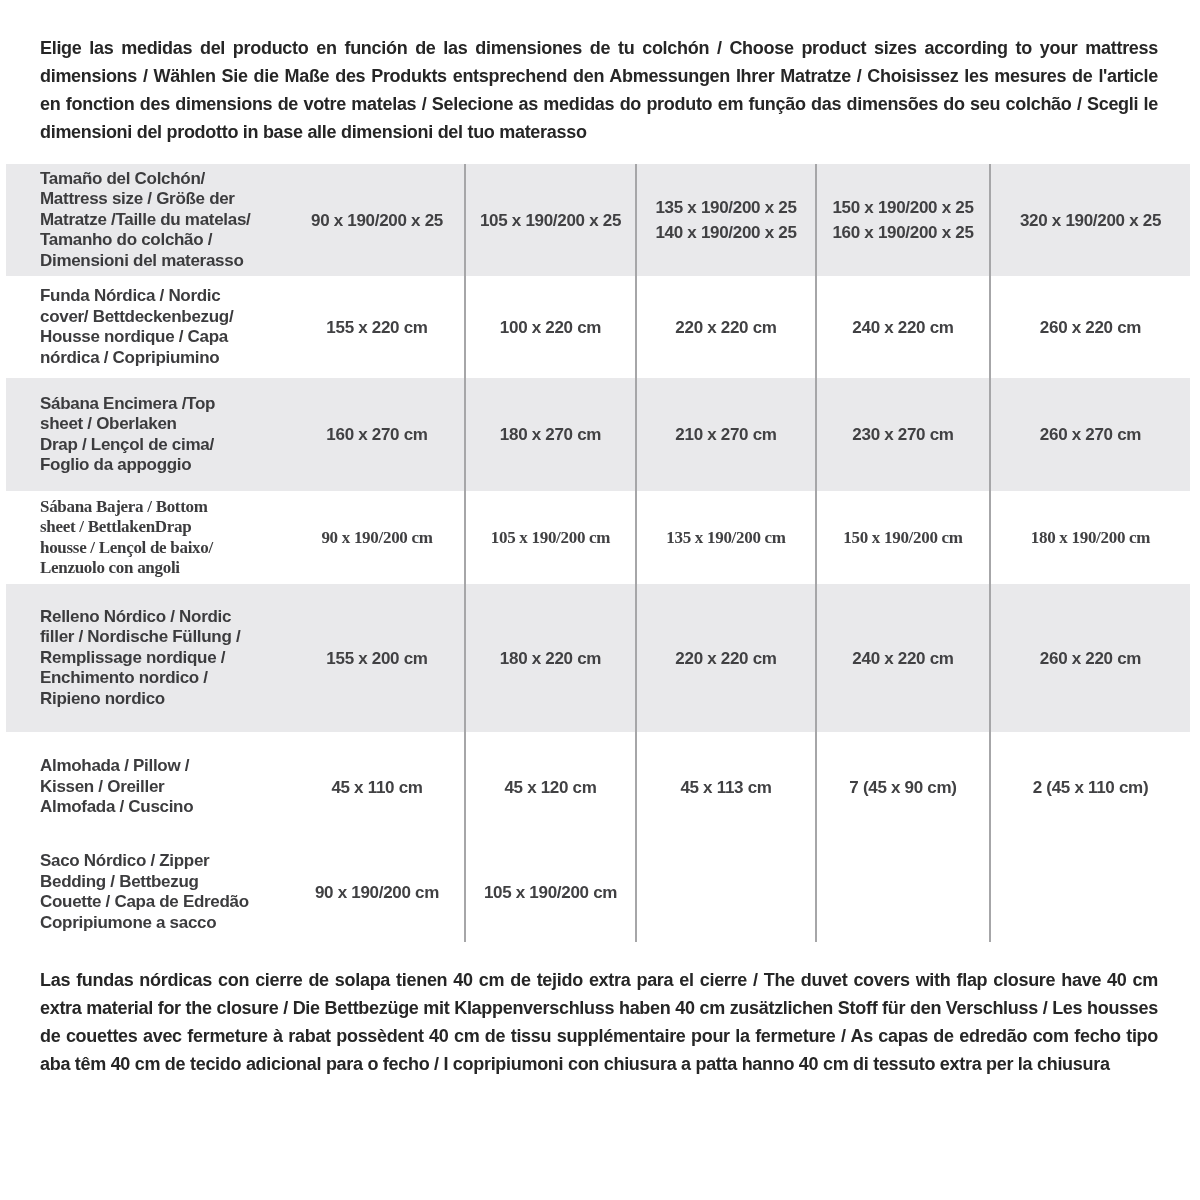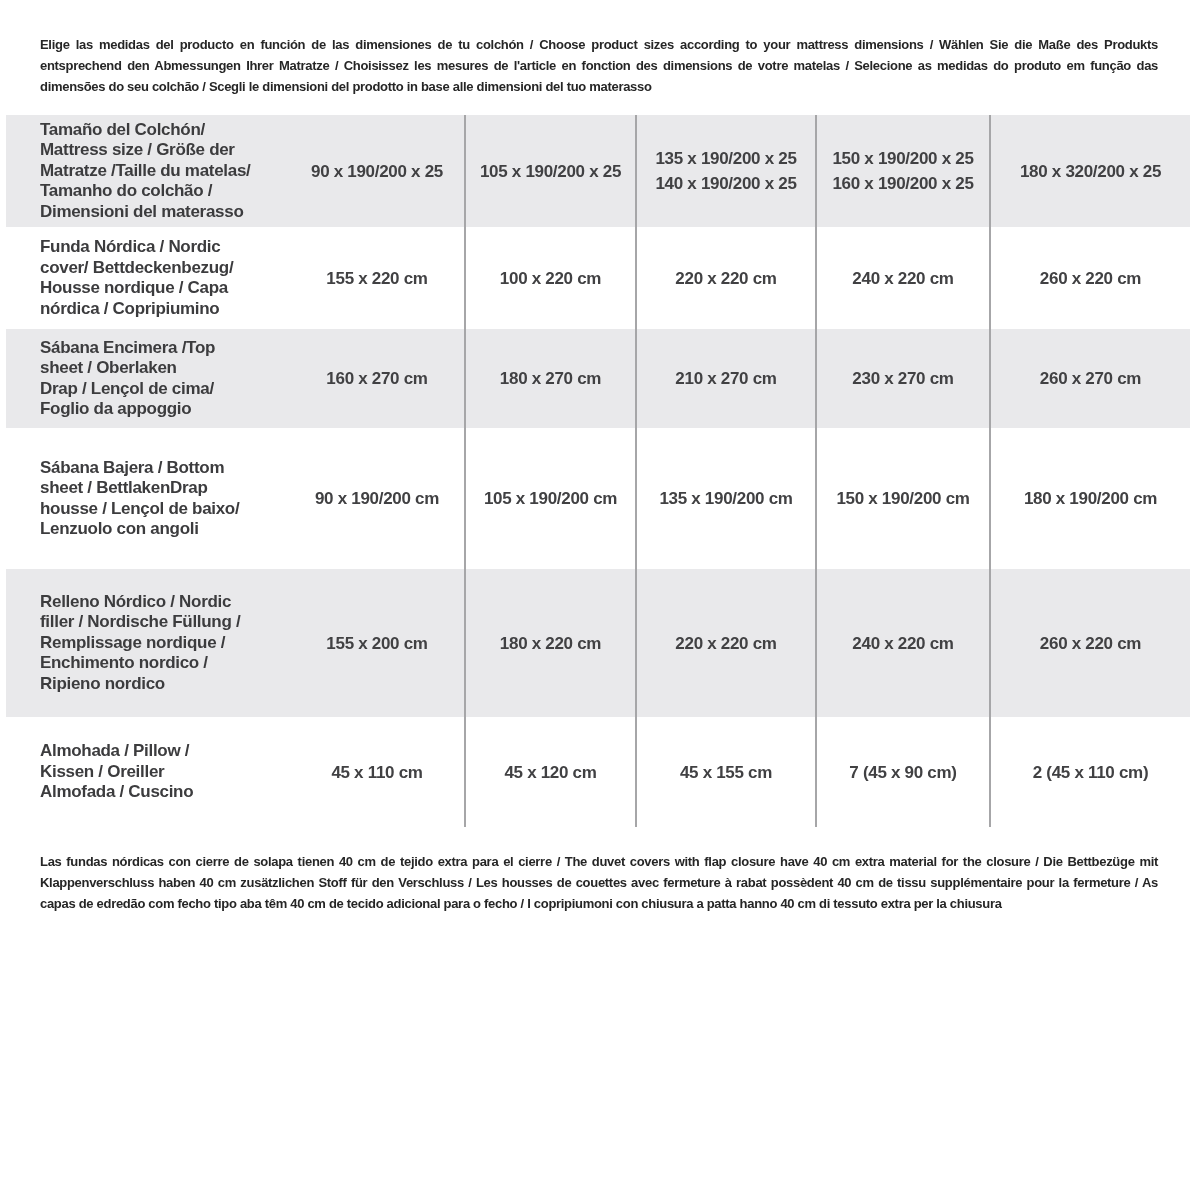--- a/index.html
+++ b/index.html
@@ -6,22 +6,22 @@
   .page{
     position:relative;
     width:1200px;height:1200px;
     background:#ffffff;
     font-family:"Liberation Sans",sans-serif;
     font-weight:bold;
     overflow:hidden;
   }
   .para{
     margin:0 42px 0 40px;
-    font-size:13px;
-    line-height:21px;
+    font-size:18px;
+    line-height:28px;
     letter-spacing:-0.3px;
     text-align:justify;
     color:#262626;
   }
   .intro{padding-top:34px;}
   .outro{margin-top:24px;}
   table.size-table{
     margin:18px 10px 0 6px;
     width:1184px;
     border-collapse:collapse;
@@ -30,22 +30,22 @@
   col.c-label{width:284px;}
   col.c-v1{width:175px;}
   col.c-v2{width:171px;}
   col.c-v3{width:180px;}
   col.c-v4{width:174px;}
   col.c-v5{width:200px;}
   tr.grey{background:#e9e9eb;}
   tr.white{background:#ffffff;}
   tr.r0{height:112px;border-radius:13px;}
   tr.r1{height:102px;}
-  tr.r2{height:99px;}
-  tr.r3{height:141px;}
+  tr.r2{height:113px;}
+  tr.r3{height:93px;font-family:Liberation Serif, serif;}
   tr.r4{height:148px;}
   tr.r5{height:110px;}
   tr.r6{height:109px;}
   tr.r7{height:100px;}
   td{
     vertical-align:middle;
     white-space:pre-line;
   }
   td.label{
     padding:0 6px 0 34px;
@@ -89,21 +89,21 @@
 Mattress size / Größe der
 Matratze /Taille du matelas/
 Tamanho do colchão /
 Dimensioni del materasso</td>
         <td class="val">90 x 190/200 x 25</td>
         <td class="val">105 x 190/200 x 25</td>
         <td class="val">135 x 190/200 x 25
 140 x 190/200 x 25</td>
         <td class="val">150 x 190/200 x 25
 160 x 190/200 x 25</td>
-        <td class="val">180 x 320/200 x 25</td>
+        <td class="val">320 x 190/200 x 25</td>
       </tr>
       <tr class="r1 white">
         <td class="label">Funda Nórdica /  Nordic
 cover/ Bettdeckenbezug/
 Housse nordique  / Capa
 nórdica / Copripiumino</td>
         <td class="val">155 x 220 cm</td>
         <td class="val">100 x 220 cm</td>
         <td class="val">220 x 220 cm</td>
         <td class="val">240 x 220 cm</td>
@@ -142,22 +142,33 @@
         <td class="val">220 x 220 cm</td>
         <td class="val">240 x 220 cm</td>
         <td class="val">260 x 220 cm</td>
       </tr>
       <tr class="r5 white">
         <td class="label">Almohada  / Pillow /
 Kissen / Oreiller
 Almofada / Cuscino</td>
         <td class="val">45 x 110 cm</td>
         <td class="val">45 x 120 cm</td>
-        <td class="val">45 x 155 cm</td>
+        <td class="val">45 x 113 cm</td>
         <td class="val">7 (45 x 90 cm)</td>
         <td class="val">2 (45 x 110 cm)</td>
+      </tr>
+      <tr class="r7 white">
+        <td class="label">Saco Nórdico / Zipper
+Bedding / Bettbezug
+Couette  / Capa de Edredão
+Copripiumone a sacco</td>
+        <td class="val">90 x 190/200 cm</td>
+        <td class="val">105 x 190/200 cm</td>
+        <td class="val"></td>
+        <td class="val"></td>
+        <td class="val"></td>
       </tr>
     </tbody>
   </table>
 
   <p class="para outro">Las fundas nórdicas con cierre de solapa tienen 40 cm de tejido extra para el cierre  / The duvet covers with flap closure have 40 cm extra material for the closure / Die Bettbezüge mit Klappenverschluss haben 40 cm zusätzlichen Stoff für den Verschluss / Les housses de couettes avec fermeture à rabat possèdent 40 cm de tissu supplémentaire pour la fermeture / As capas de edredão com fecho tipo aba têm 40 cm de tecido adicional para o fecho / I copripiumoni con chiusura a patta hanno 40 cm di tessuto extra per la chiusura</p>
 
 </div>
 
 </body></html>

